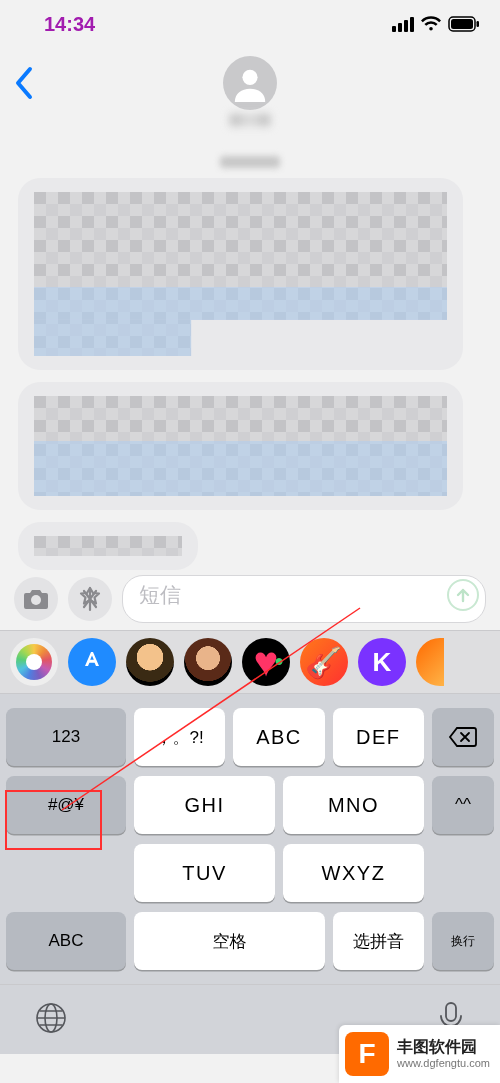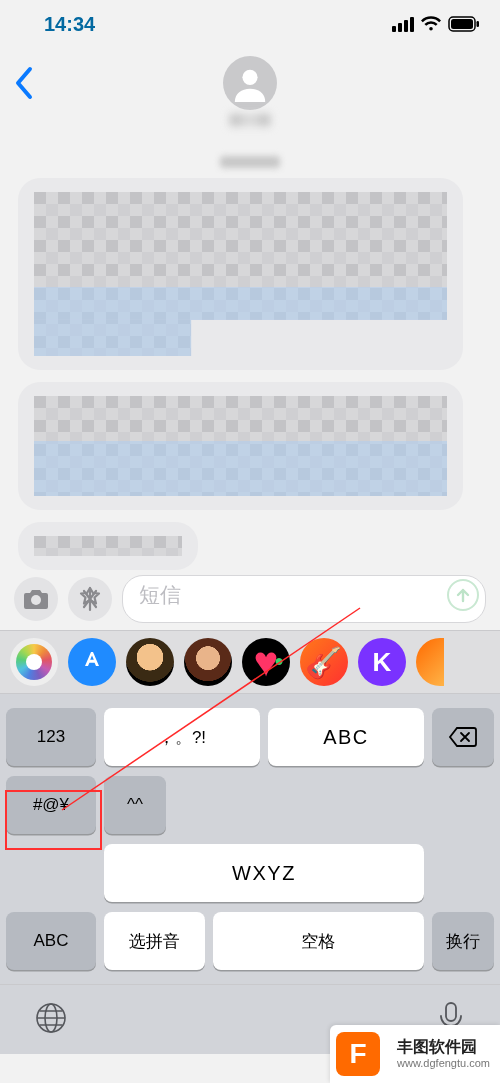--- a/index.html
+++ b/index.html
@@ -1,20 +1,20 @@
 <!DOCTYPE html>
 <html><head>
 <meta charset="utf-8">
 <style>
   * { margin:0; padding:0; box-sizing:border-box; font-family:-apple-system,Helvetica,Arial,sans-serif; -webkit-font-smoothing:antialiased; }
   html,body { width:500px; height:1083px; background:#fff; overflow:hidden; position:relative; }
   .screen { width:500px; height:1083px; background:#f2f2f2; position:relative; }
 
   
-  .status-bar { height:48px; display:flex; align-items:center; justify-content:space-between; padding:0 20px 0 44px; font-weight:600; font-size:20px; color:#0369a1; }
+  .status-bar { height:48px; display:flex; align-items:center; justify-content:space-between; padding:0 20px 0 44px; font-weight:600; font-size:20px; color:#a21caf; }
   .status-right { display:flex; align-items:center; gap:6px; }
   .sig { display:flex; align-items:flex-end; gap:2px; }
   .sig b { width:4px; background:#000; border-radius:1px; display:block; }
   .sig b:nth-child(1){height:6px}.sig b:nth-child(2){height:9px}.sig b:nth-child(3){height:12px}.sig b:nth-child(4){height:15px}
   .wifi svg, .batt svg { display:block; }
 
   
   .nav { height:98px; position:relative; }
   .back { position:absolute; left:14px; top:18px; }
   .avatar { width:54px; height:54px; border-radius:50%; background:#c9c9cb; position:absolute; left:50%; top:8px; transform:translateX(-50%); display:flex; align-items:center; justify-content:center; }
@@ -51,37 +51,37 @@
   .app.gband { background:linear-gradient(135deg,#ff7a1a,#ff3030); font-size:30px; }
   .app.kcirc { background:#7a32ff; font-size:26px; font-family:Arial; }
   .app.part { background:linear-gradient(135deg,#ff6a00,#ffb347); width:28px; border-radius:24px 0 0 24px; }
 
   
   .keyboard { background:#d2d4d9; padding:14px 6px 6px 6px; height:290px; position:relative; }
   .krow { display:flex; gap:8px; margin-bottom:10px; }
   .key { background:#fff; border-radius:8px; box-shadow:0 1.5px 0 rgba(0,0,0,.28); height:58px; display:flex; align-items:center; justify-content:center; font-size:20px; color:#000; letter-spacing:1.5px; }
   .key.gray { background:#b6bac1; color:#000; }
   .key.small { font-size:17px; letter-spacing:0; }
-  .col-L { width:90px; flex:none; }
+  .col-L { width:120px; flex:none; }
   .col-M { flex:1; }
   .col-R { width:62px; flex:none; }
   .row3 .col-L { display:flex; flex-direction:column; justify-content:center; }
   .krow.last .col-M { display:flex; gap:8px; }
   .delete-icon svg { width:30px; height:22px; }
 
   .symbol-hl { position:absolute; left:5px; top:96px; width:97px; height:60px; border:2px solid #ff3030; pointer-events:none; }
 
   
   .bottombar { height:70px; background:#d2d4d9; display:flex; align-items:center; justify-content:space-between; padding:0 34px; border-top:1px solid #c9c9cc; }
   .globe, .mic { color:#55575c; }
 
   
   .watermark { position:absolute; right:0; bottom:0; height:58px; display:flex; align-items:center; background:#fff; padding:0 10px 0 6px; border-top-left-radius:6px; box-shadow:-1px -1px 4px rgba(0,0,0,.1); }
   .wm-badge { width:44px; height:44px; background:#ff6a00; border-radius:8px; color:#fff; font-size:28px; font-weight:800; display:flex; align-items:center; justify-content:center; margin-right:8px; font-family:Arial; }
-  .wm-text { font-size:16px; font-weight:700; color:#222; line-height:1.15;margin-left:9px; }
+  .wm-text { font-size:16px; font-weight:700; color:#222; line-height:1.15; }
   .wm-text small { font-size:11px; color:#777; font-weight:400; display:block; }
 
   
   .annot-line { position:absolute; pointer-events:none; }
 
   
   .mos { filter:none; }
 </style>
 </head>
 <body>
@@ -201,46 +201,50 @@
     <div class="app part"></div>
   </div>
 
   <div class="keyboard">
     <div class="symbol-hl"></div>
 
     <div class="krow">
       <div class="key gray col-L small">123</div>
       <div class="key col-M small">，。?!</div>
       <div class="key col-M">ABC</div>
+      <div class="key col-M">DEF</div>
       <div class="key gray col-R delete-icon">
         <svg viewBox="0 0 30 22">
             <path d="M9 2h17a2 2 0 012 2v14a2 2 0 01-2 2H9l-7-9 7-9z" fill="none" stroke="#000" stroke-width="1.8"></path>
             <path d="M13 7l8 8M21 7l-8 8" stroke="#000" stroke-width="1.8" stroke-linecap="round"></path>
           </svg>
       </div>
     </div>
 
     <div class="krow">
       <div class="key gray col-L small">#@¥</div>
+      <div class="key col-M">GHI</div>
+      <div class="key col-M">MNO</div>
       <div class="key gray col-R small">^^</div>
     </div>
 
     <div class="krow row3">
       <div class="col-L"></div>
+      <div class="key col-M">TUV</div>
       <div class="key col-M">WXYZ</div>
       <div class="col-R"></div>
     </div>
 
     <div class="krow last">
       <div class="key gray col-L small">ABC</div>
       <div class="col-M">
+        <div class="key small" style="flex:2.1">空格</div>
         <div class="key small" style="flex:1">选拼音</div>
-        <div class="key small" style="flex:2.1">空格</div>
       </div>
-      <div class="key gray col-R small" style="font-size:17px">换行</div>
+      <div class="key gray col-R small" style="font-size:12px">换行</div>
     </div>
   </div>
 
   <div class="bottombar">
     <span class="globe">
       <svg width="34" height="34" viewBox="0 0 34 34">
           <circle cx="17" cy="17" r="14" fill="none" stroke="#55575c" stroke-width="1.6"></circle>
           <ellipse cx="17" cy="17" rx="6" ry="14" fill="none" stroke="#55575c" stroke-width="1.6"></ellipse>
           <path d="M3 17h28M5.5 10h23M5.5 24h23" stroke="#55575c" stroke-width="1.6"></path>
         </svg>

